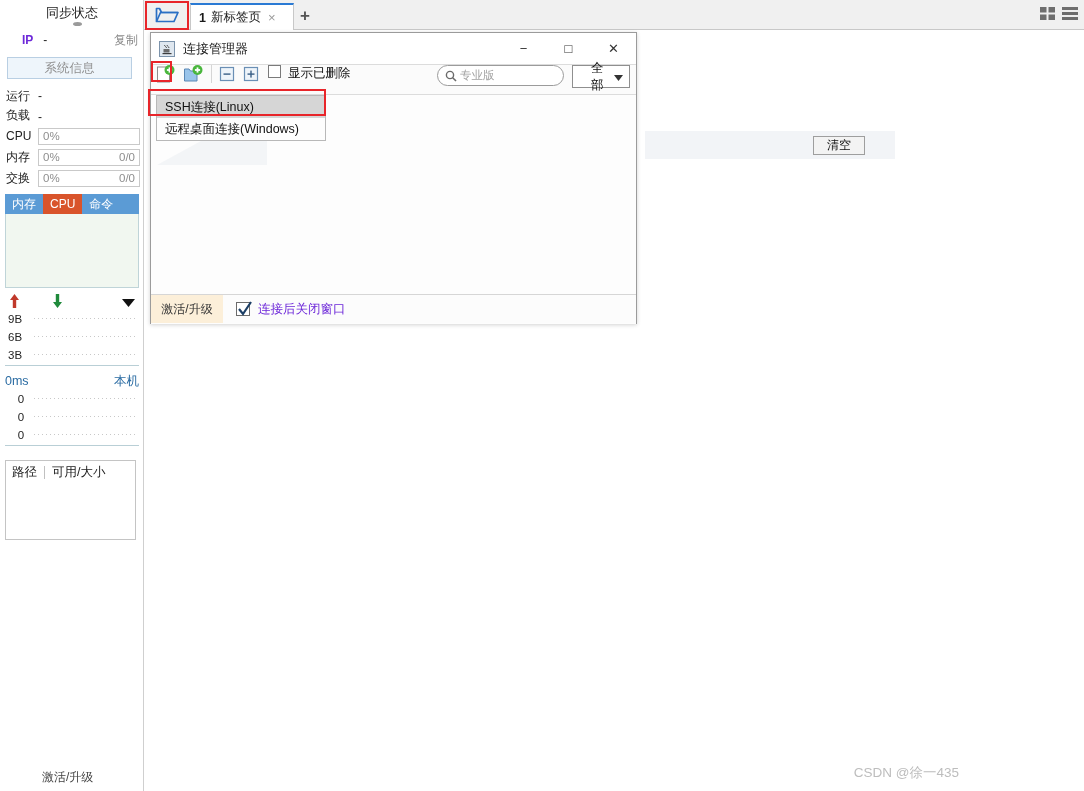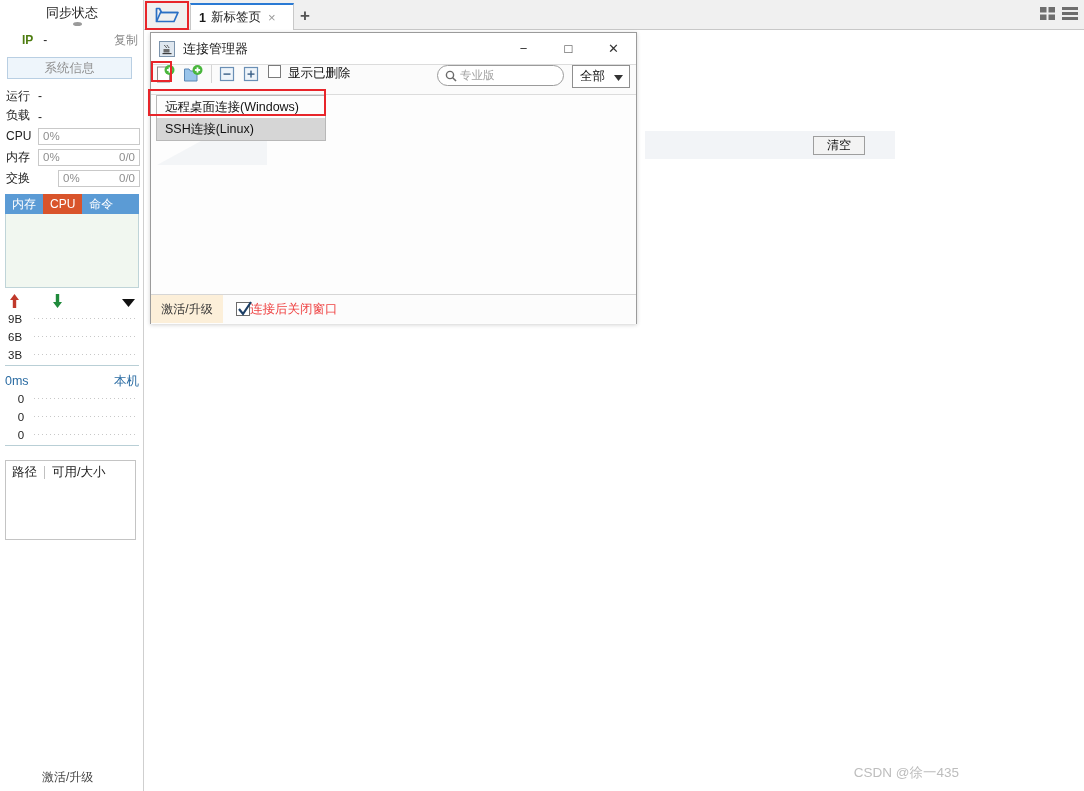--- a/index.html
+++ b/index.html
@@ -30,21 +30,21 @@
   .sync-label { font-size: 13px; color: #222; }
   .sync-dot {
     width: 9px; height: 9px; border-radius: 50%;
     background: #9a9a9a; margin-left: 10px; display:inline-block;
   }
   .ip-row {
     position: absolute; left: 6px; top: 30px;
     width: 132px; height: 20px;
     display:flex; align-items:center;
   }
-  .ip-key { font-size: 12px; color: #4d7c0f; font-weight: 600; padding-left: 16px; }
+  .ip-key { font-size: 12px; color: #6d28d9; font-weight: 600; padding-left: 16px; }
   .ip-val { font-size: 12px; color: #222; margin-left: 10px; }
   .copy-link { margin-left: auto; font-size: 12px; color: #8a8a8a; }
 
   .sysinfo-btn {
     position: absolute; left: 7px; top: 57px;
     width: 125px; height: 22px;
     background: #eef5fb;
     border: 1px solid #b9cfe3;
     color: #8e8e8e;
     font-size: 12.5px;
@@ -272,21 +272,21 @@
   .tb-search .ph { font-size: 11.5px; color: #a2a2a2; margin-left: 3px; }
   .tb-select {
     margin-left: 8px; margin-right: 6px;
     width: 58px; height: 23px;
     border: 1px solid #8f8f8f;
     background: #fff;
     display: flex; align-items: center;
     font-size: 12.5px; color: #111;
     box-sizing: border-box;
   }
-  .tb-select .txt { margin-left: 7px; }
+  .tb-select .txt { margin-left: 18px; }
   .tb-select .caret { margin-left: auto; margin-right: 6px; }
 
   .dlg-body {
     position: relative;
     height: 229px;
     background: #fdfdfd;
     overflow: hidden;
   }
   .wm-tri {
     position: absolute; left: 6px; top: 10px;
@@ -325,21 +325,21 @@
   }
   .ft-check {
     width: 14px; height: 14px;
     border: 1px solid #6b6b6b;
     background: #fff;
     margin-left: 13px;
     position: relative;
     box-sizing: border-box;
   }
   .ft-check svg { position: absolute; left: 0; top: -2px; }
-  .ft-check-label { font-size: 12.5px; color: #ef4444; }
+  .ft-check-label { font-size: 12.5px; color: #6d28d9; margin-left: 8px; }
 
   
   .red-box { position: absolute; border: 2px solid #e8252a; box-sizing: border-box; z-index: 20; pointer-events: none; }
 </style>
 </head>
 <body>
 
 <div id="app">
 
   <div class="sidebar">
@@ -375,21 +375,21 @@
     </div>
 
     <div class="stat-line" style="top:148px;">
       <span class="stat-key">内存</span>
       <span class="stat-box">
         <span>0%</span>
         <span class="right">0/0</span>
       </span>
     </div>
 
-    <div class="stat-line" style="top:169px;gap:20px;">
+    <div class="stat-line" style="top:169px;">
       <span class="stat-key">交换</span>
       <span class="stat-box">
         <span>0%</span>
         <span class="right">0/0</span>
       </span>
     </div>
 
     <div class="mini-tabs">
       <div class="mini-tab">内存</div>
       <div class="mini-tab active">CPU</div>
@@ -574,22 +574,22 @@
               <path d="M0 0 L9 0 L4.5 6 Z" fill="#333"></path>
             </svg>
         </span>
       </span>
     </div>
 
     <div class="dlg-body">
       <div class="wm-tri"></div>
 
       <div class="menu-pop">
+        <div class="menu-item sel">SSH连接(Linux)</div>
         <div class="menu-item">远程桌面连接(Windows)</div>
-        <div class="menu-item sel">SSH连接(Linux)</div>
       </div>
     </div>
 
     <div class="dlg-footer">
       <div class="ft-activate">激活/升级</div>
       <span class="ft-check">
         <svg width="16" height="16" viewBox="0 0 16 16">
             <path d="M2 8 L6 13 L14 1" stroke="#1c3f66" stroke-width="2.2" fill="none"></path>
           </svg>
       </span>

